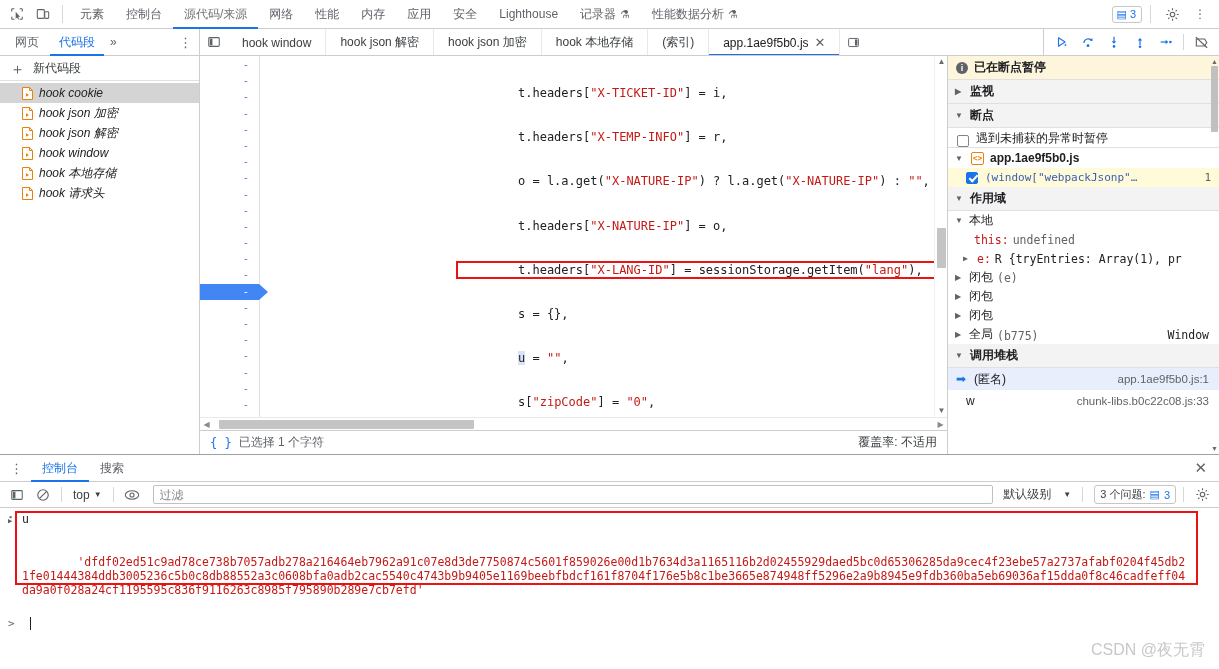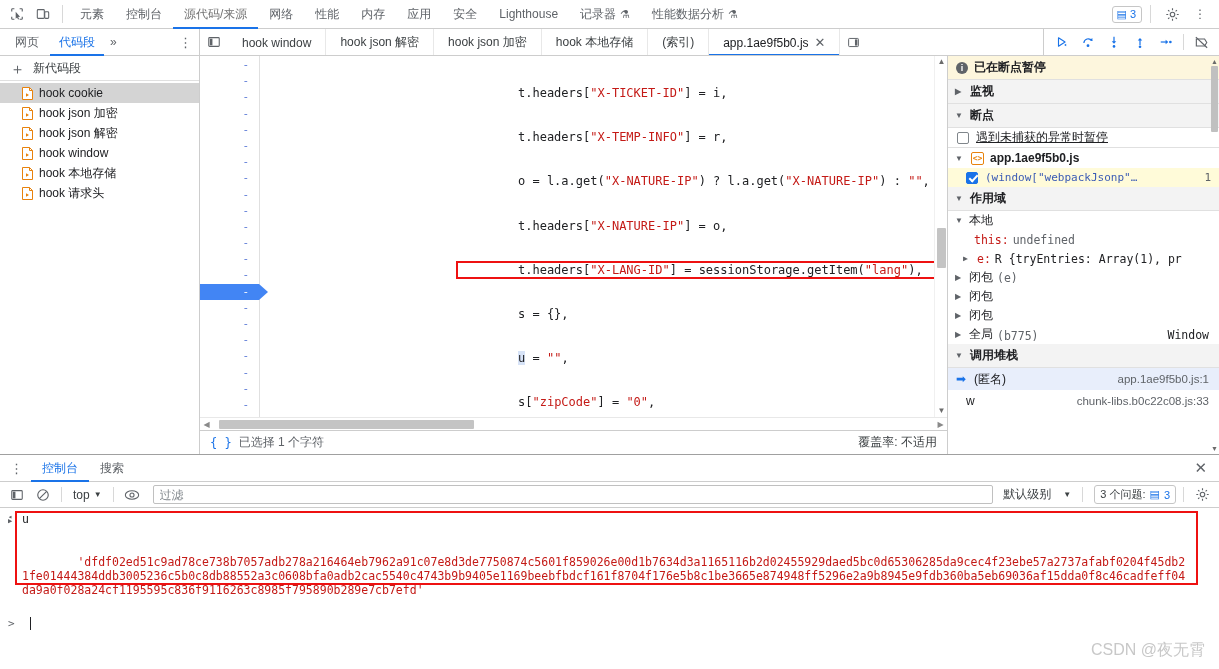--- a/index.html
+++ b/index.html
@@ -116,21 +116,21 @@
     border-right: 1px solid #cdcdcd;
     display: flex; flex-direction: column;
     background: #fff;
   }
   .new-snippet {
     height: 25px; display: flex; align-items: center; gap: 8px;
     padding-left: 10px; font-size: 12px; color: #3c4043;
     border-bottom: 1px solid #e0e0e0;
   }
   .plus { color: #5f6368; font-size: 15px; line-height: 1; }
-  .snip-list { padding-top: 2px; }
+  .snip-list { padding-top: 2px; font-style: italic; }
   .snip {
     height: 20px; display: flex; align-items: center; gap: 6px;
     padding-left: 22px; font-size: 12px; color: #202124;
   }
   .snip.sel { background: #d4d4d4; }
   .file-ico {
     width: 11px; height: 13px; position: relative; flex: none;
   }
   .file-ico svg { display: block; }
 
@@ -227,22 +227,22 @@
     font-weight: bold; flex: none;
   }
   .sec-head {
     height: 24px; display: flex; align-items: center; gap: 5px;
     padding-left: 7px; font-size: 12px; font-weight: bold; color: #202124;
     border-bottom: 1px solid #e0e0e0;
     background: #f3f3f3;
   }
   .tri { font-size: 8px; color: #5f6368; width: 10px; }
   .bp-row {
-    height: 19px; display: flex; align-items: center; gap: 7px;
-    padding-left: 9px; font-size: 12px; color: #202124; text-decoration: underline;
+    height: 19px; display: flex; align-items: flex-end; gap: 7px;
+    padding-left: 9px; font-size: 12px; color: #202124;
   }
   .cbox {
     width: 12px; height: 12px; border: 1px solid #80868b; border-radius: 2px;
     background: #fff; flex: none;
   }
   .cbox.checked {
     background: #1a73e8; border-color: #1a73e8; position: relative;
   }
   .cbox.checked::after {
     content: ""; position: absolute; left: 3.5px; top: 0.5px;

